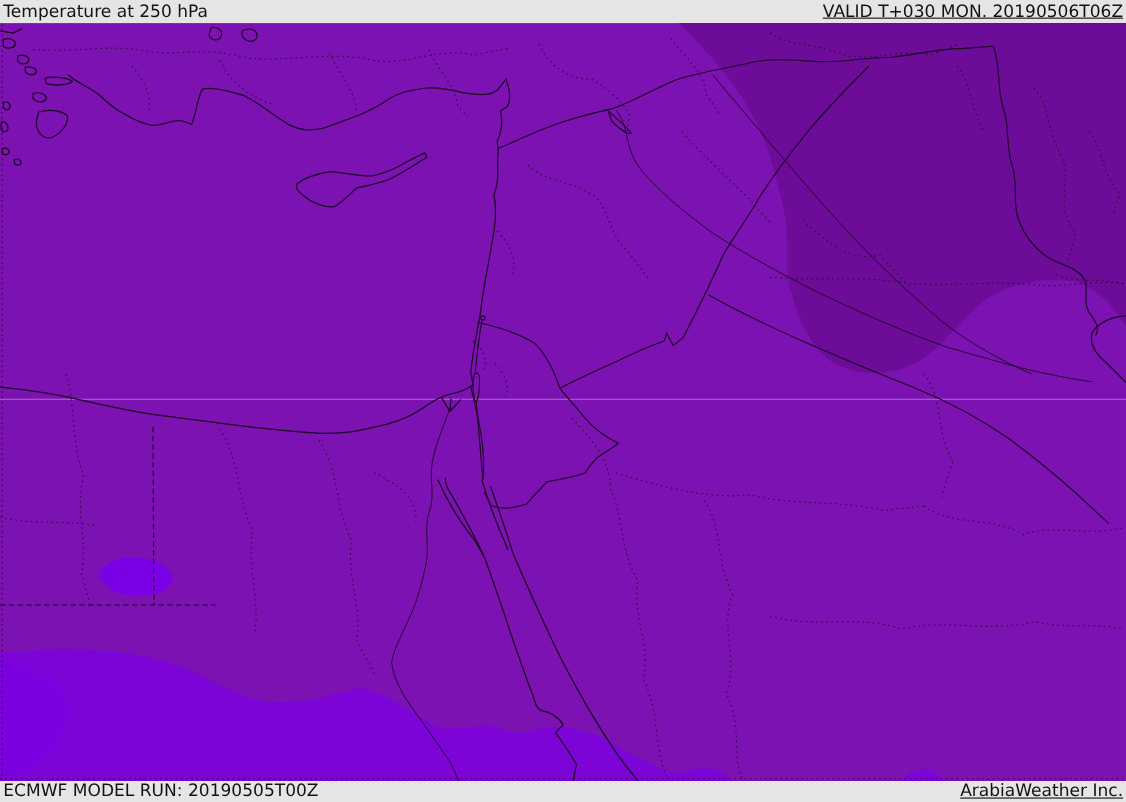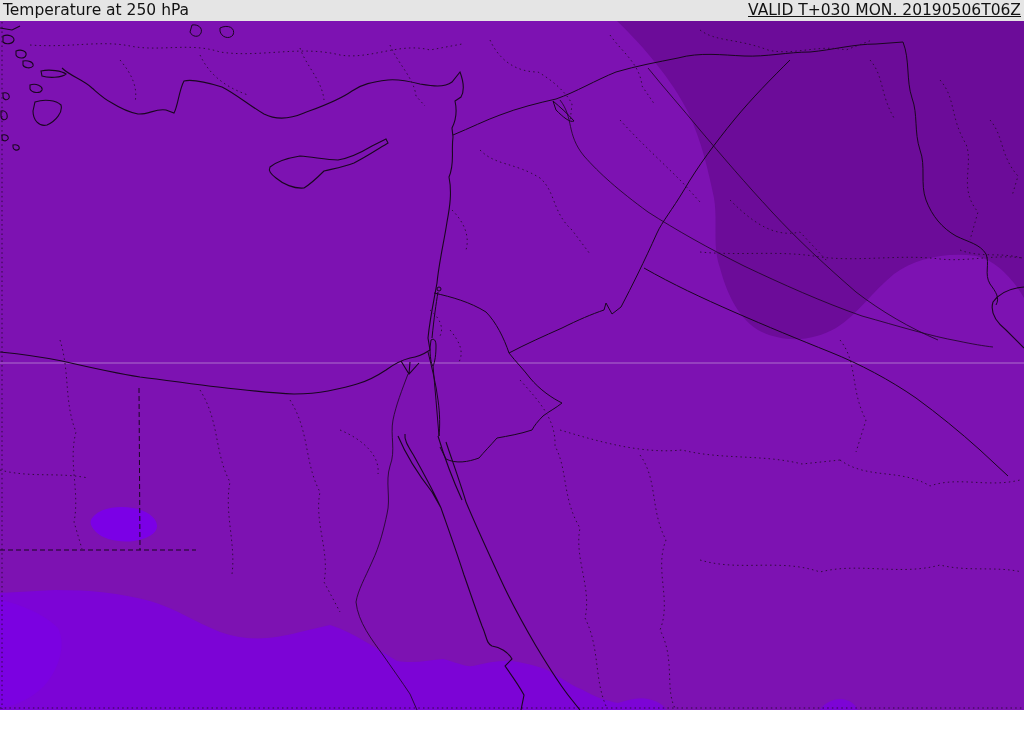--- a/index.html
+++ b/index.html
@@ -176,14 +176,18 @@
                M 700 560 C 740 572 780 558 820 572 C 860 562 900 576 940 565 C 968 572 996 566 1022 572
                M 840 340 C 858 362 850 390 866 420 L 856 452"></path>
       <path class="dot" d="M 60 340 C 70 372 64 402 76 432 C 68 462 80 492 74 522 L 82 549
                M 200 390 C 220 422 214 452 230 482 C 224 512 236 544 232 574
                M 290 400 C 310 432 304 462 320 492 C 314 522 330 552 324 582 L 340 612
                M 0 470 C 30 478 60 472 88 478
                M 340 430 C 364 440 380 456 378 474"></path>
     </g>
   </svg>
 
+  <div id="botbar" class="bar">
+    <span class="lft">ECMWF MODEL RUN: 20190505T00Z</span>
+    <span class="rgt">ArabiaWeather Inc.</span>
+  </div>
 
 </div>
 
 </body></html>

